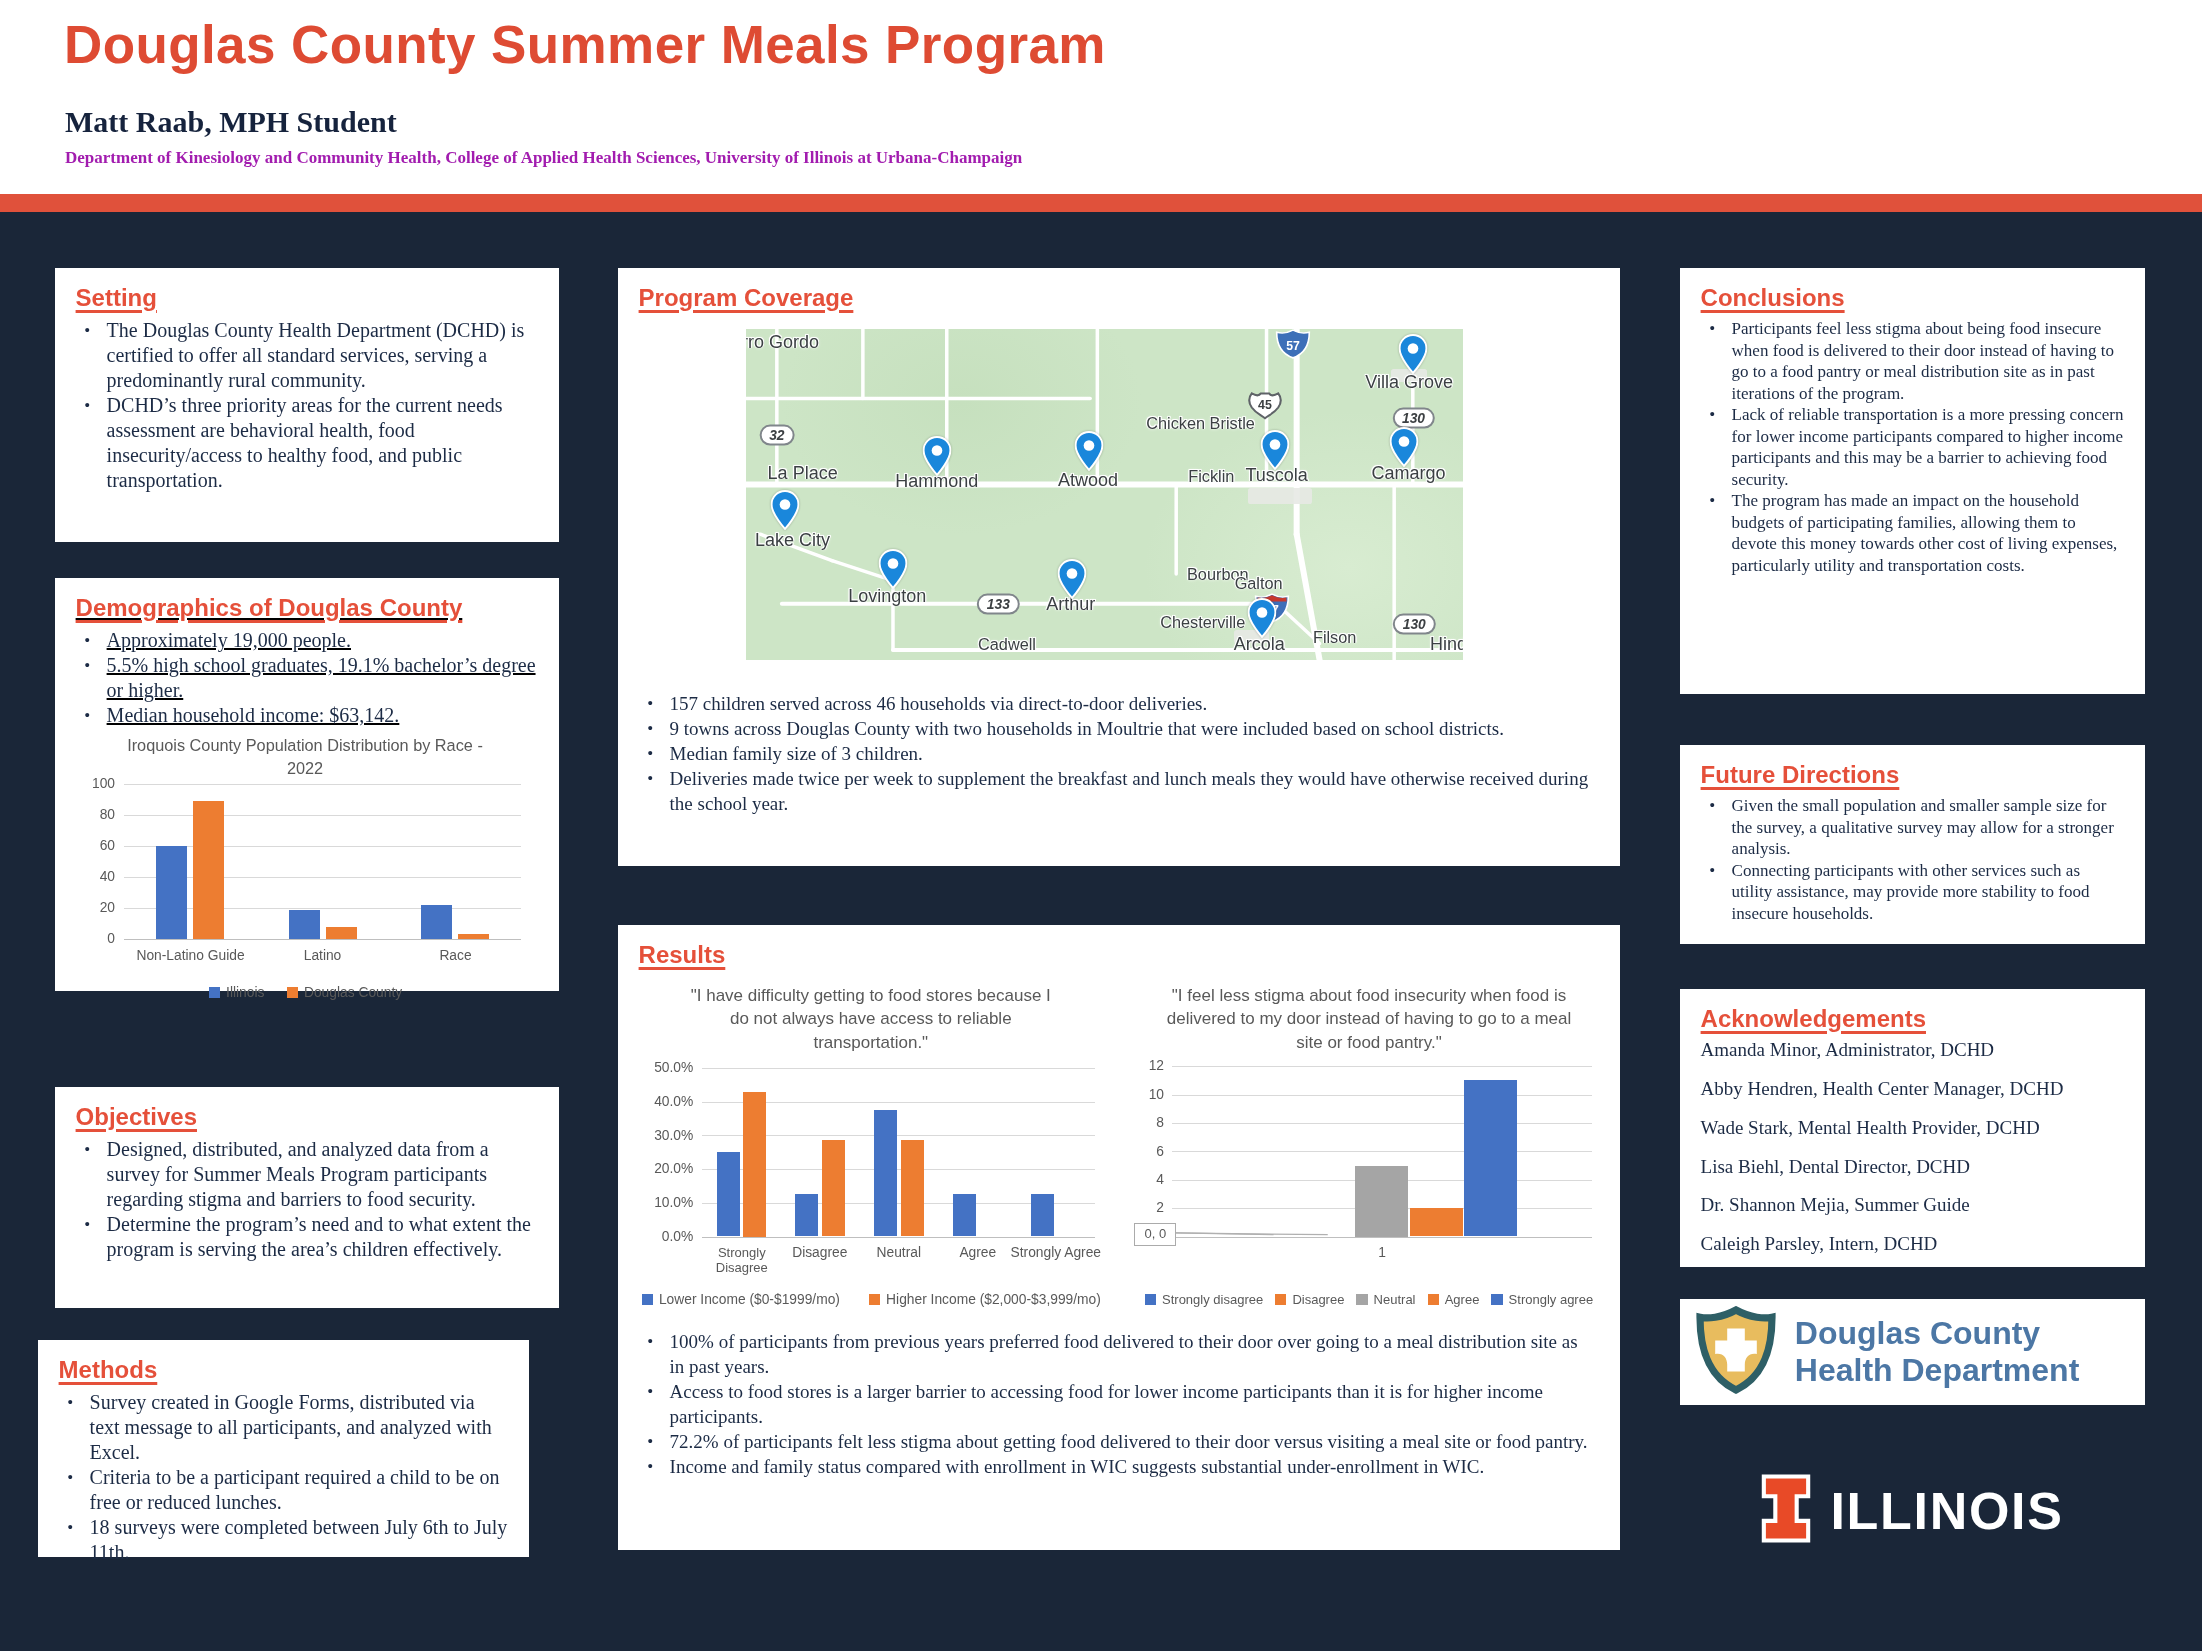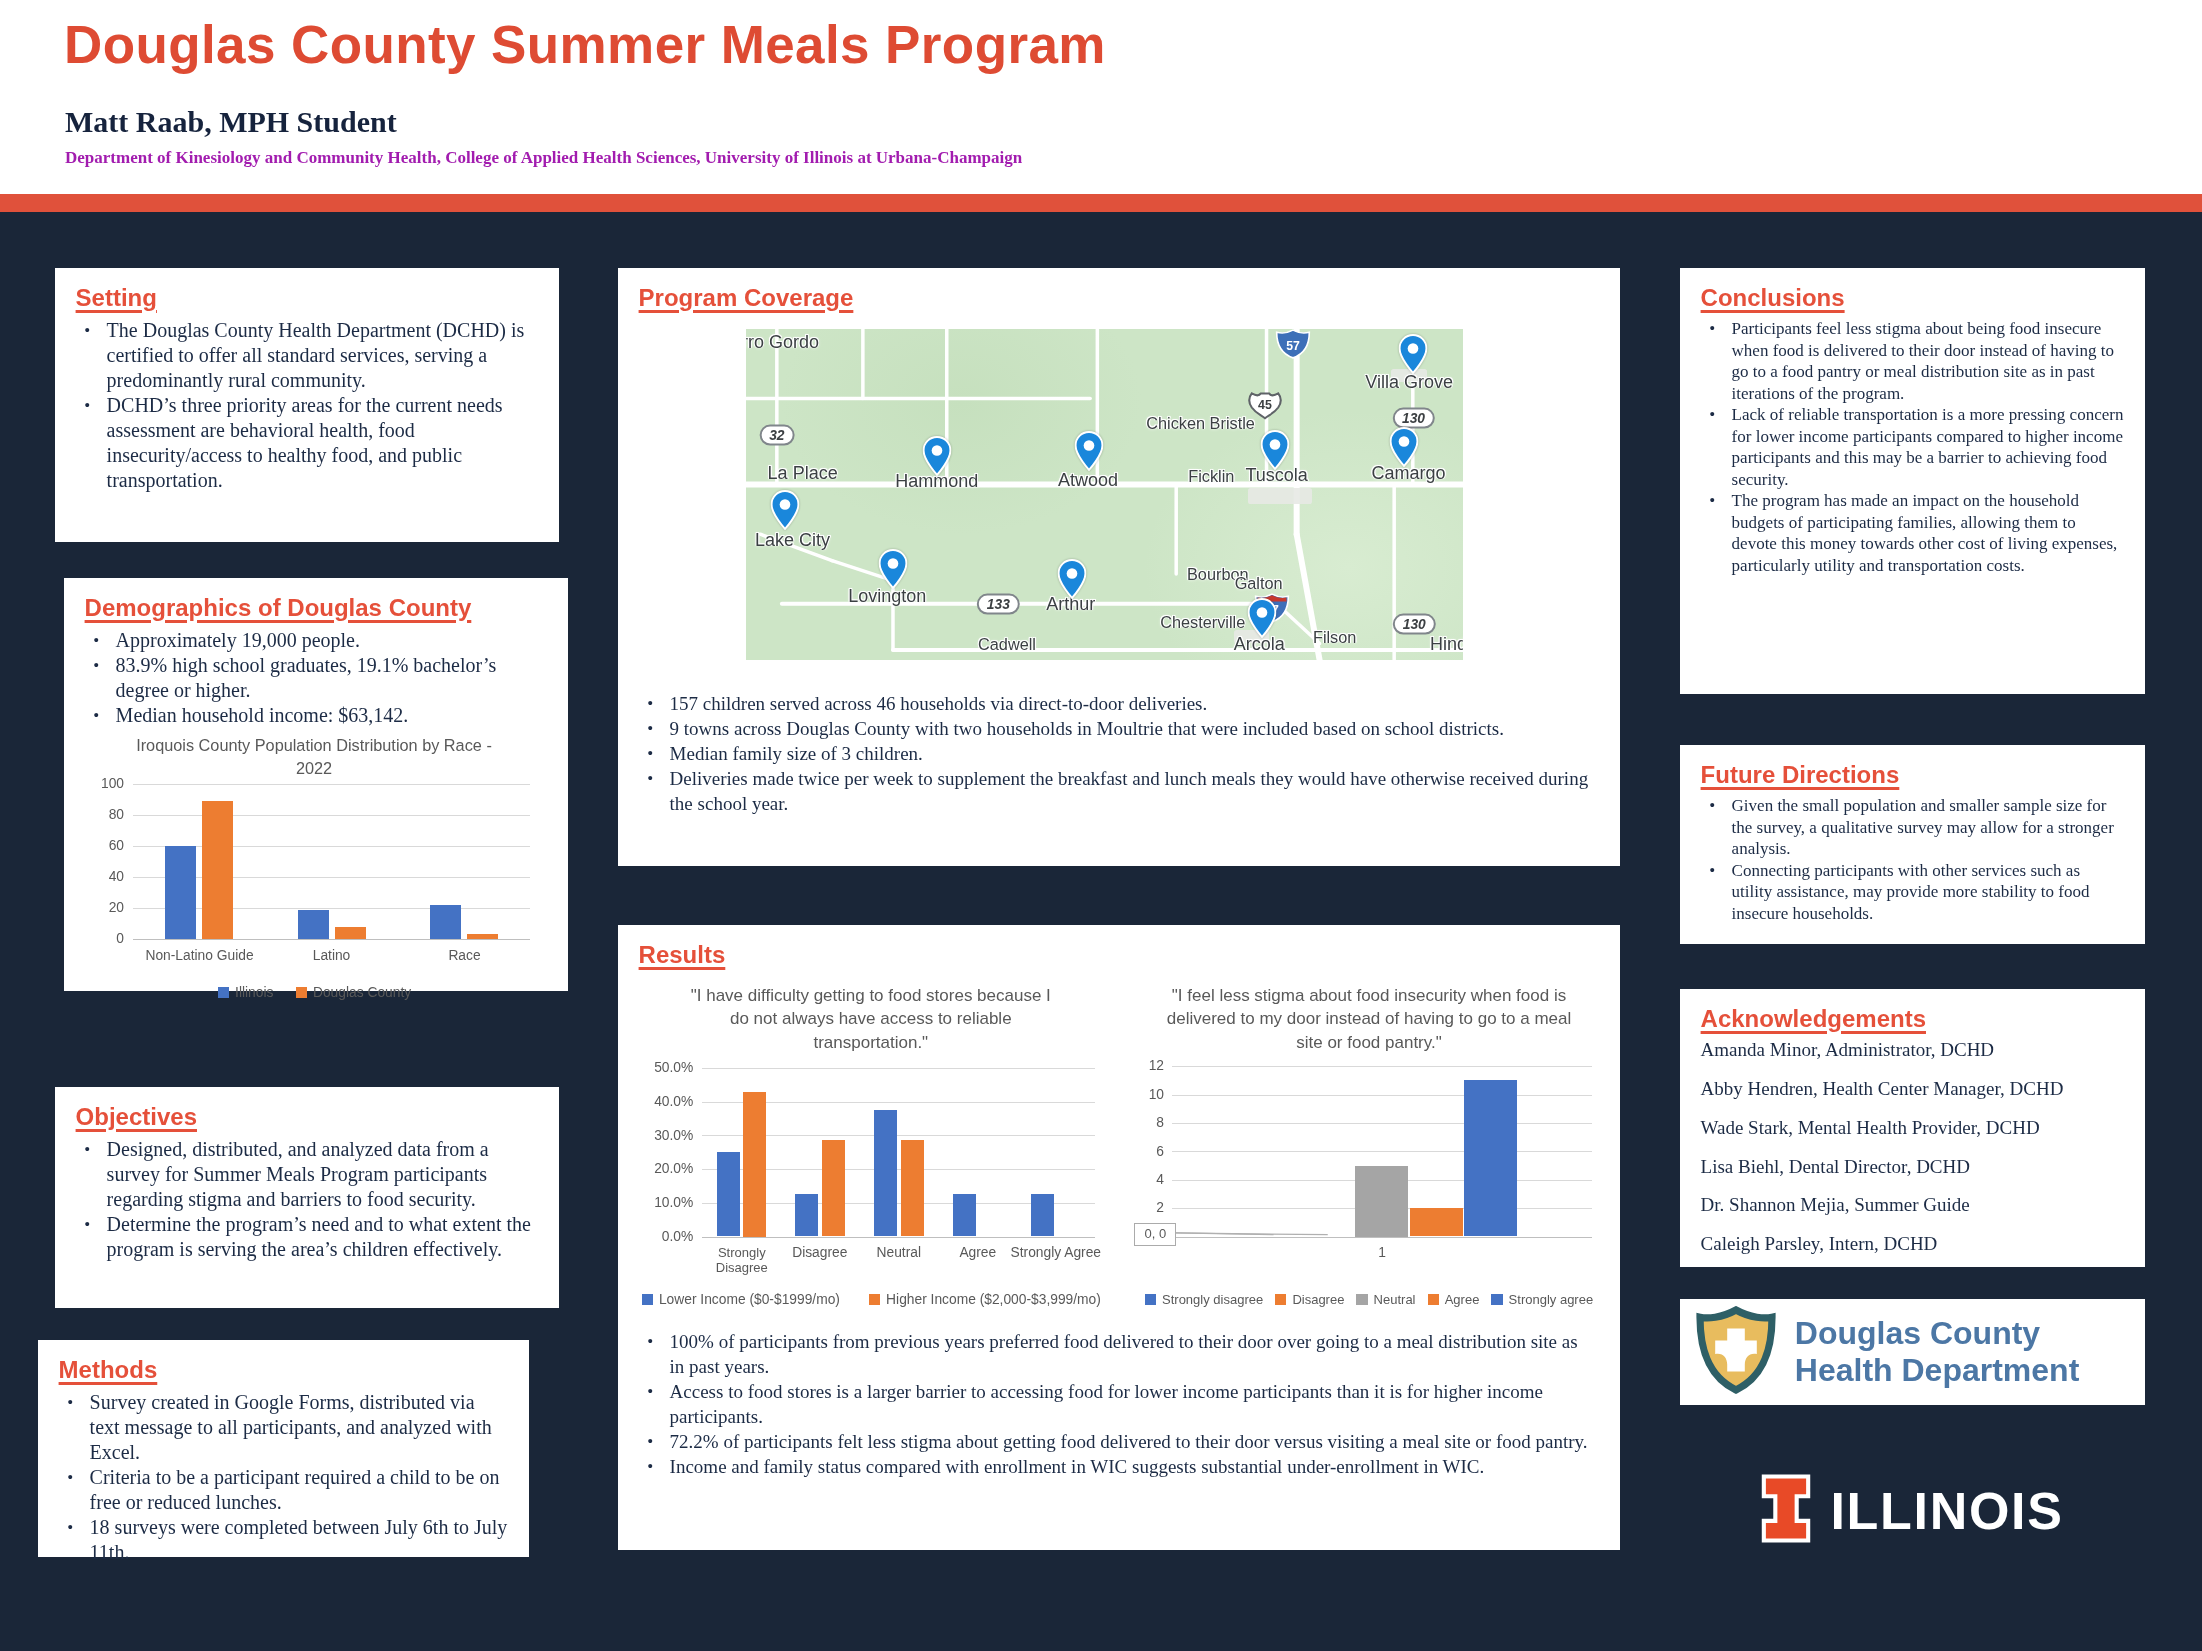--- a/index.html
+++ b/index.html
@@ -19,21 +19,21 @@
   ul.blist{margin:0;padding:0;list-style:none;}
   ul.blist li{position:relative;padding-left:31px;font-size:20px;line-height:25px;color:#1C2B45;}
   ul.blist li::before{content:"•";position:absolute;left:8.6px;top:0;font-size:17px;color:#1C2B45;}
   
   .mid ul.blist li{font-size:19px;line-height:25px;}
   .rt ul.blist li{font-size:17px;line-height:21.5px;}
   ul.plain{margin:5.2px 0 0 0;padding:0;list-style:none;}
   ul.plain li{font-size:19px;line-height:22.4px;color:#1C2B45;margin-bottom:16.3px;}
   
   #p-setting{left:55px;top:268px;width:504px;height:274px;}
-  #p-demo{left:64px;top:578px;width:504px;height:413px;}
+  #p-demo{left:55px;top:578px;width:504px;height:413px;text-decoration:underline;}
   #p-objectives{left:55px;top:1087px;width:504px;height:221px;}
   #p-methods{left:38px;top:1340px;width:491px;height:217px;}
   #p-coverage{left:618px;top:268px;width:1002px;height:598px;}
   #p-results{left:618px;top:925px;width:1002px;height:625px;}
   #p-conclusions{left:1680px;top:268px;width:465px;height:426px;}
   #p-future{left:1680px;top:745px;width:465px;height:199px;}
   #p-ack{left:1680px;top:989px;width:465px;height:278px;}
   #p-dchd{left:1680px;top:1299px;width:465px;height:106px;padding:8.6px 13.8px;}
   
   #map{position:absolute;left:128px;top:61px;width:717px;height:331px;overflow:hidden;
@@ -100,21 +100,21 @@
     <ul class="blist">
         <li>The Douglas County Health Department (DCHD) is certified to offer all standard services, serving a predominantly rural community.</li>
         <li>DCHD’s three priority areas for the current needs assessment are behavioral health, food insecurity/access to healthy food, and public transportation.</li>
       </ul>
   </section>
 
   <section class="panel" id="p-demo">
     <h2>Demographics of Douglas County</h2>
     <ul class="blist">
         <li>Approximately 19,000 people.</li>
-        <li>83.9% high school graduates, 19.1% bachelor’s degree or higher.</li>
+        <li>5.5% high school graduates, 19.1% bachelor’s degree or higher.</li>
         <li>Median household income: $63,142.</li>
       </ul>
     <div class="chart" id="chart-demo">
         <div class="chart-title" style="top: 5.2px; left: 46px; width: 370px; font-size: 16.3px;">Iroquois County Population Distribution by Race - 2022</div>
         <div class="gridline base" style="left: 50px; width: 397px; top: 210px;"></div>
         <div class="ytick" style="left: 0px; width: 41px; top: 202px; font-size: 13.8px;">0</div>
         <div class="gridline" style="left: 50px; width: 397px; top: 179px;"></div>
         <div class="ytick" style="left: 0px; width: 41px; top: 171px; font-size: 13.8px;">20</div>
         <div class="gridline" style="left: 50px; width: 397px; top: 148px;"></div>
         <div class="ytick" style="left: 0px; width: 41px; top: 140px; font-size: 13.8px;">40</div>

